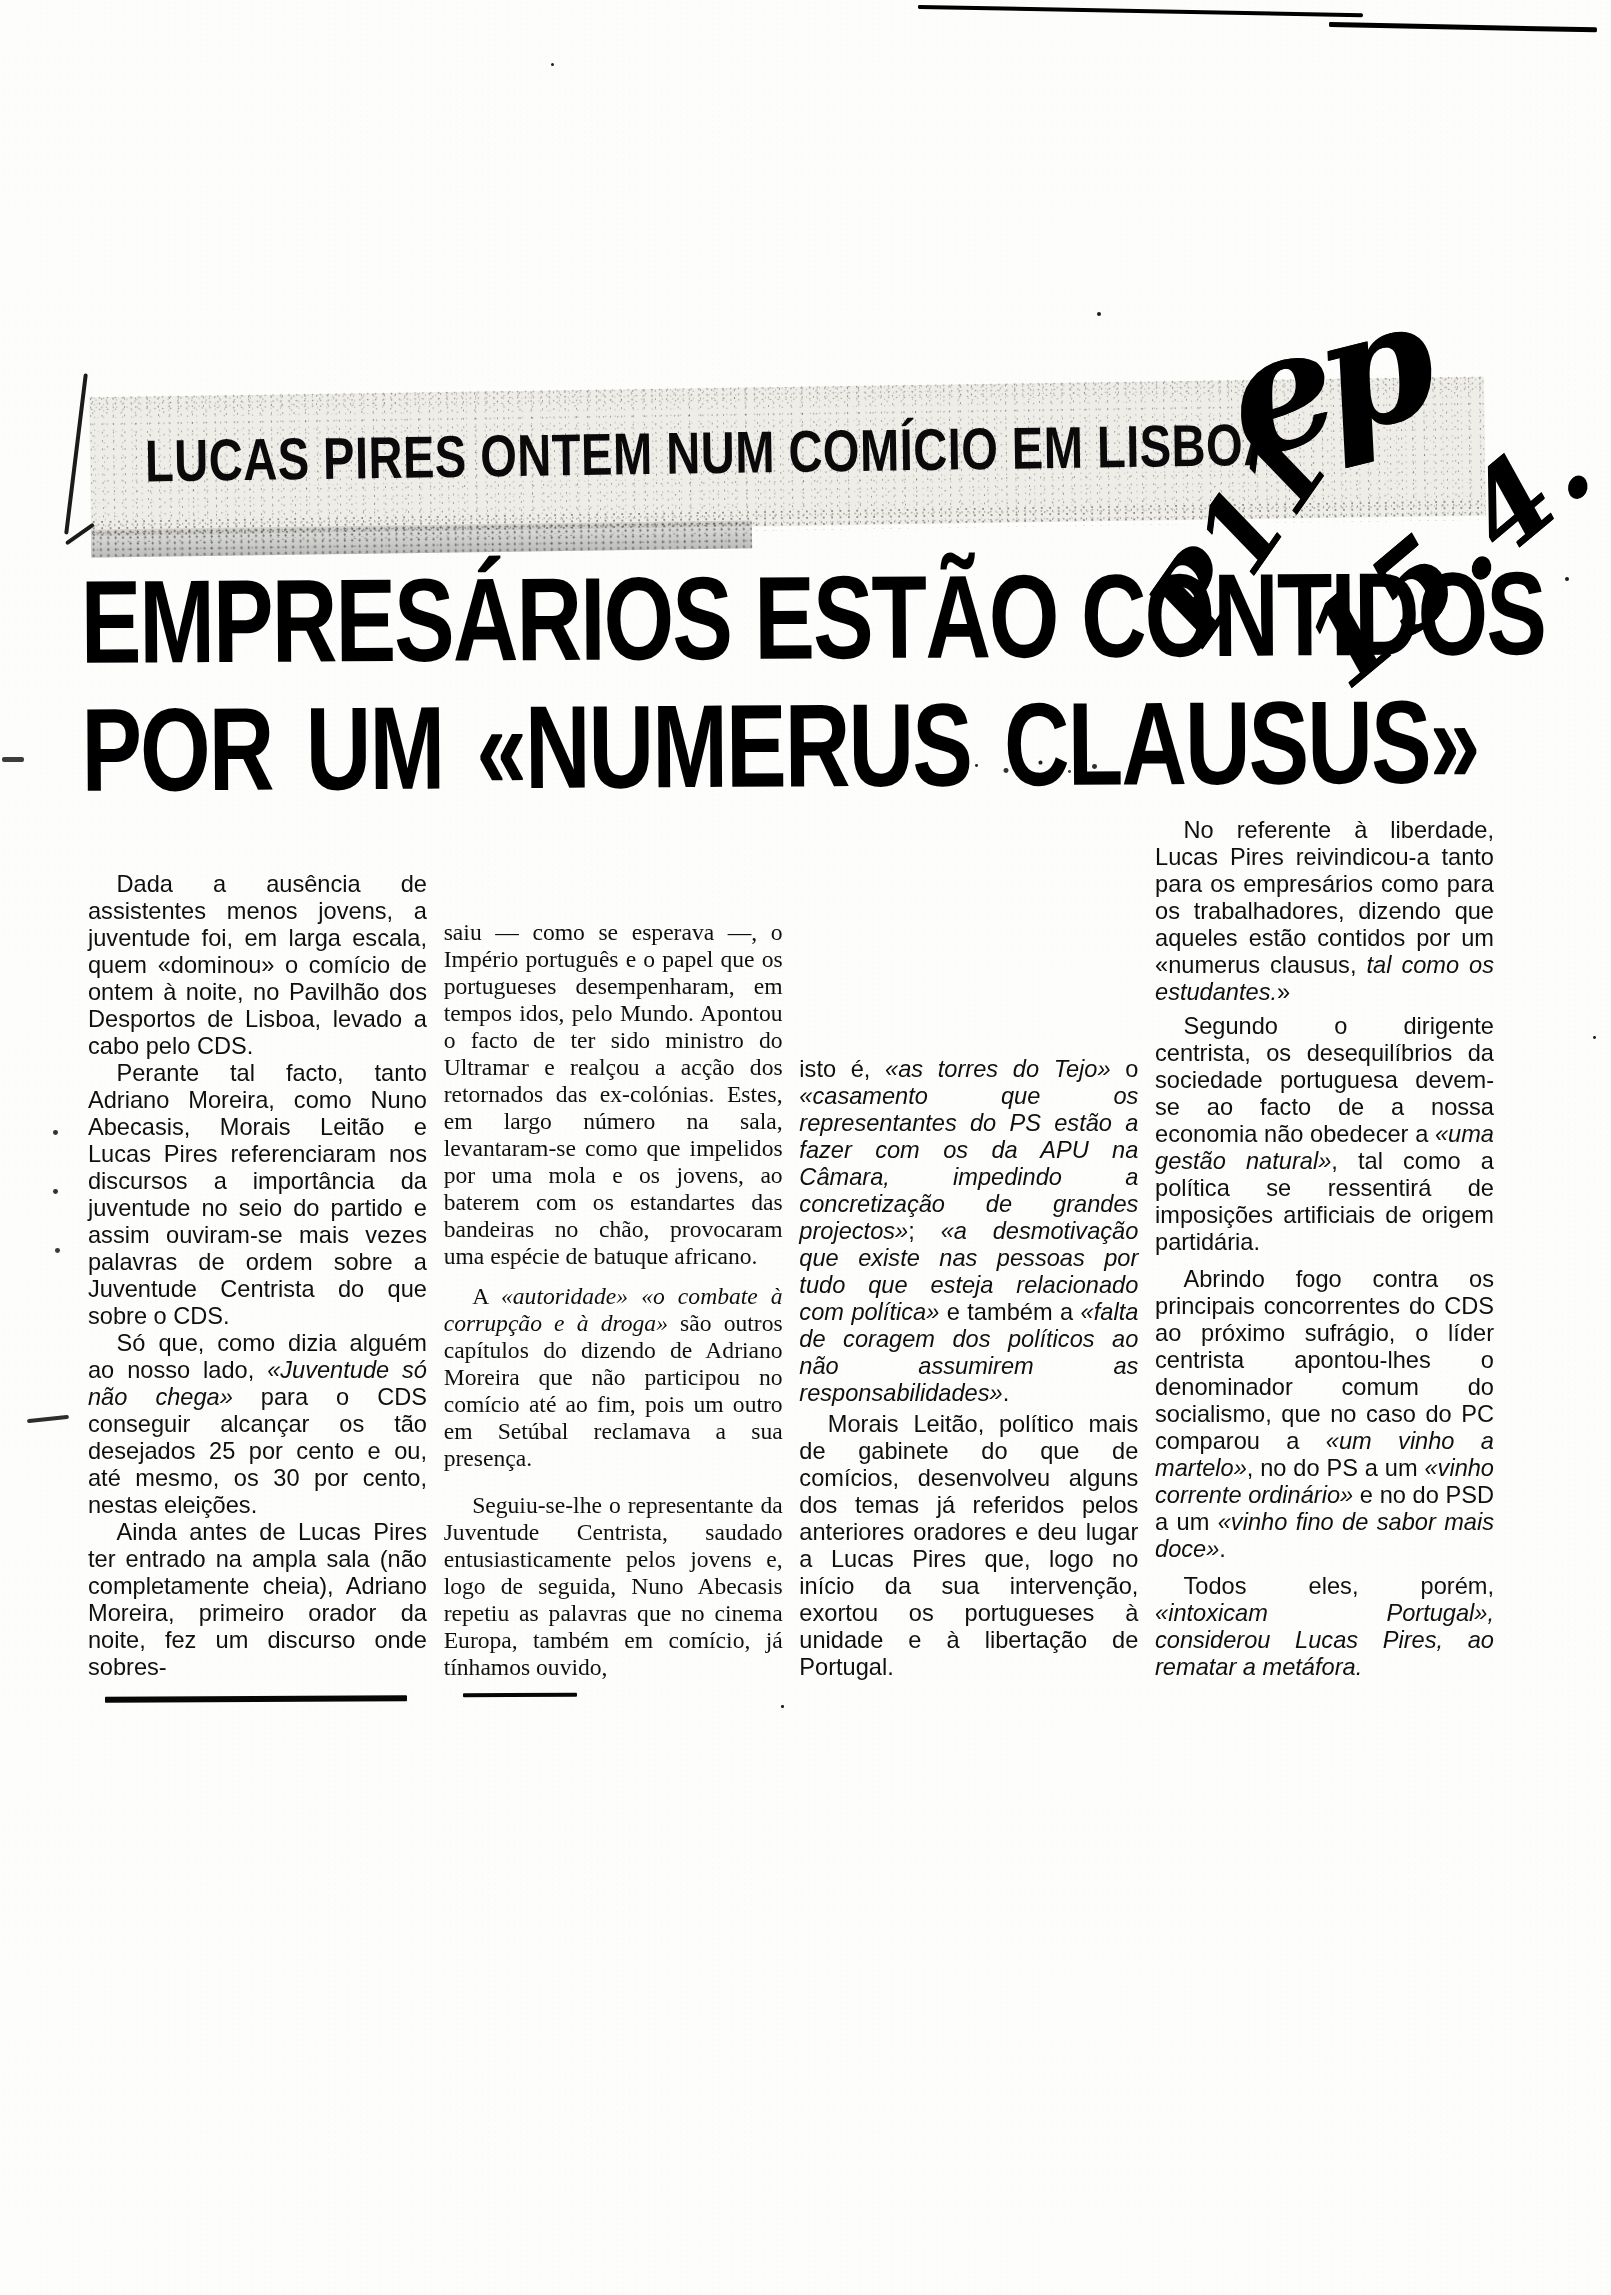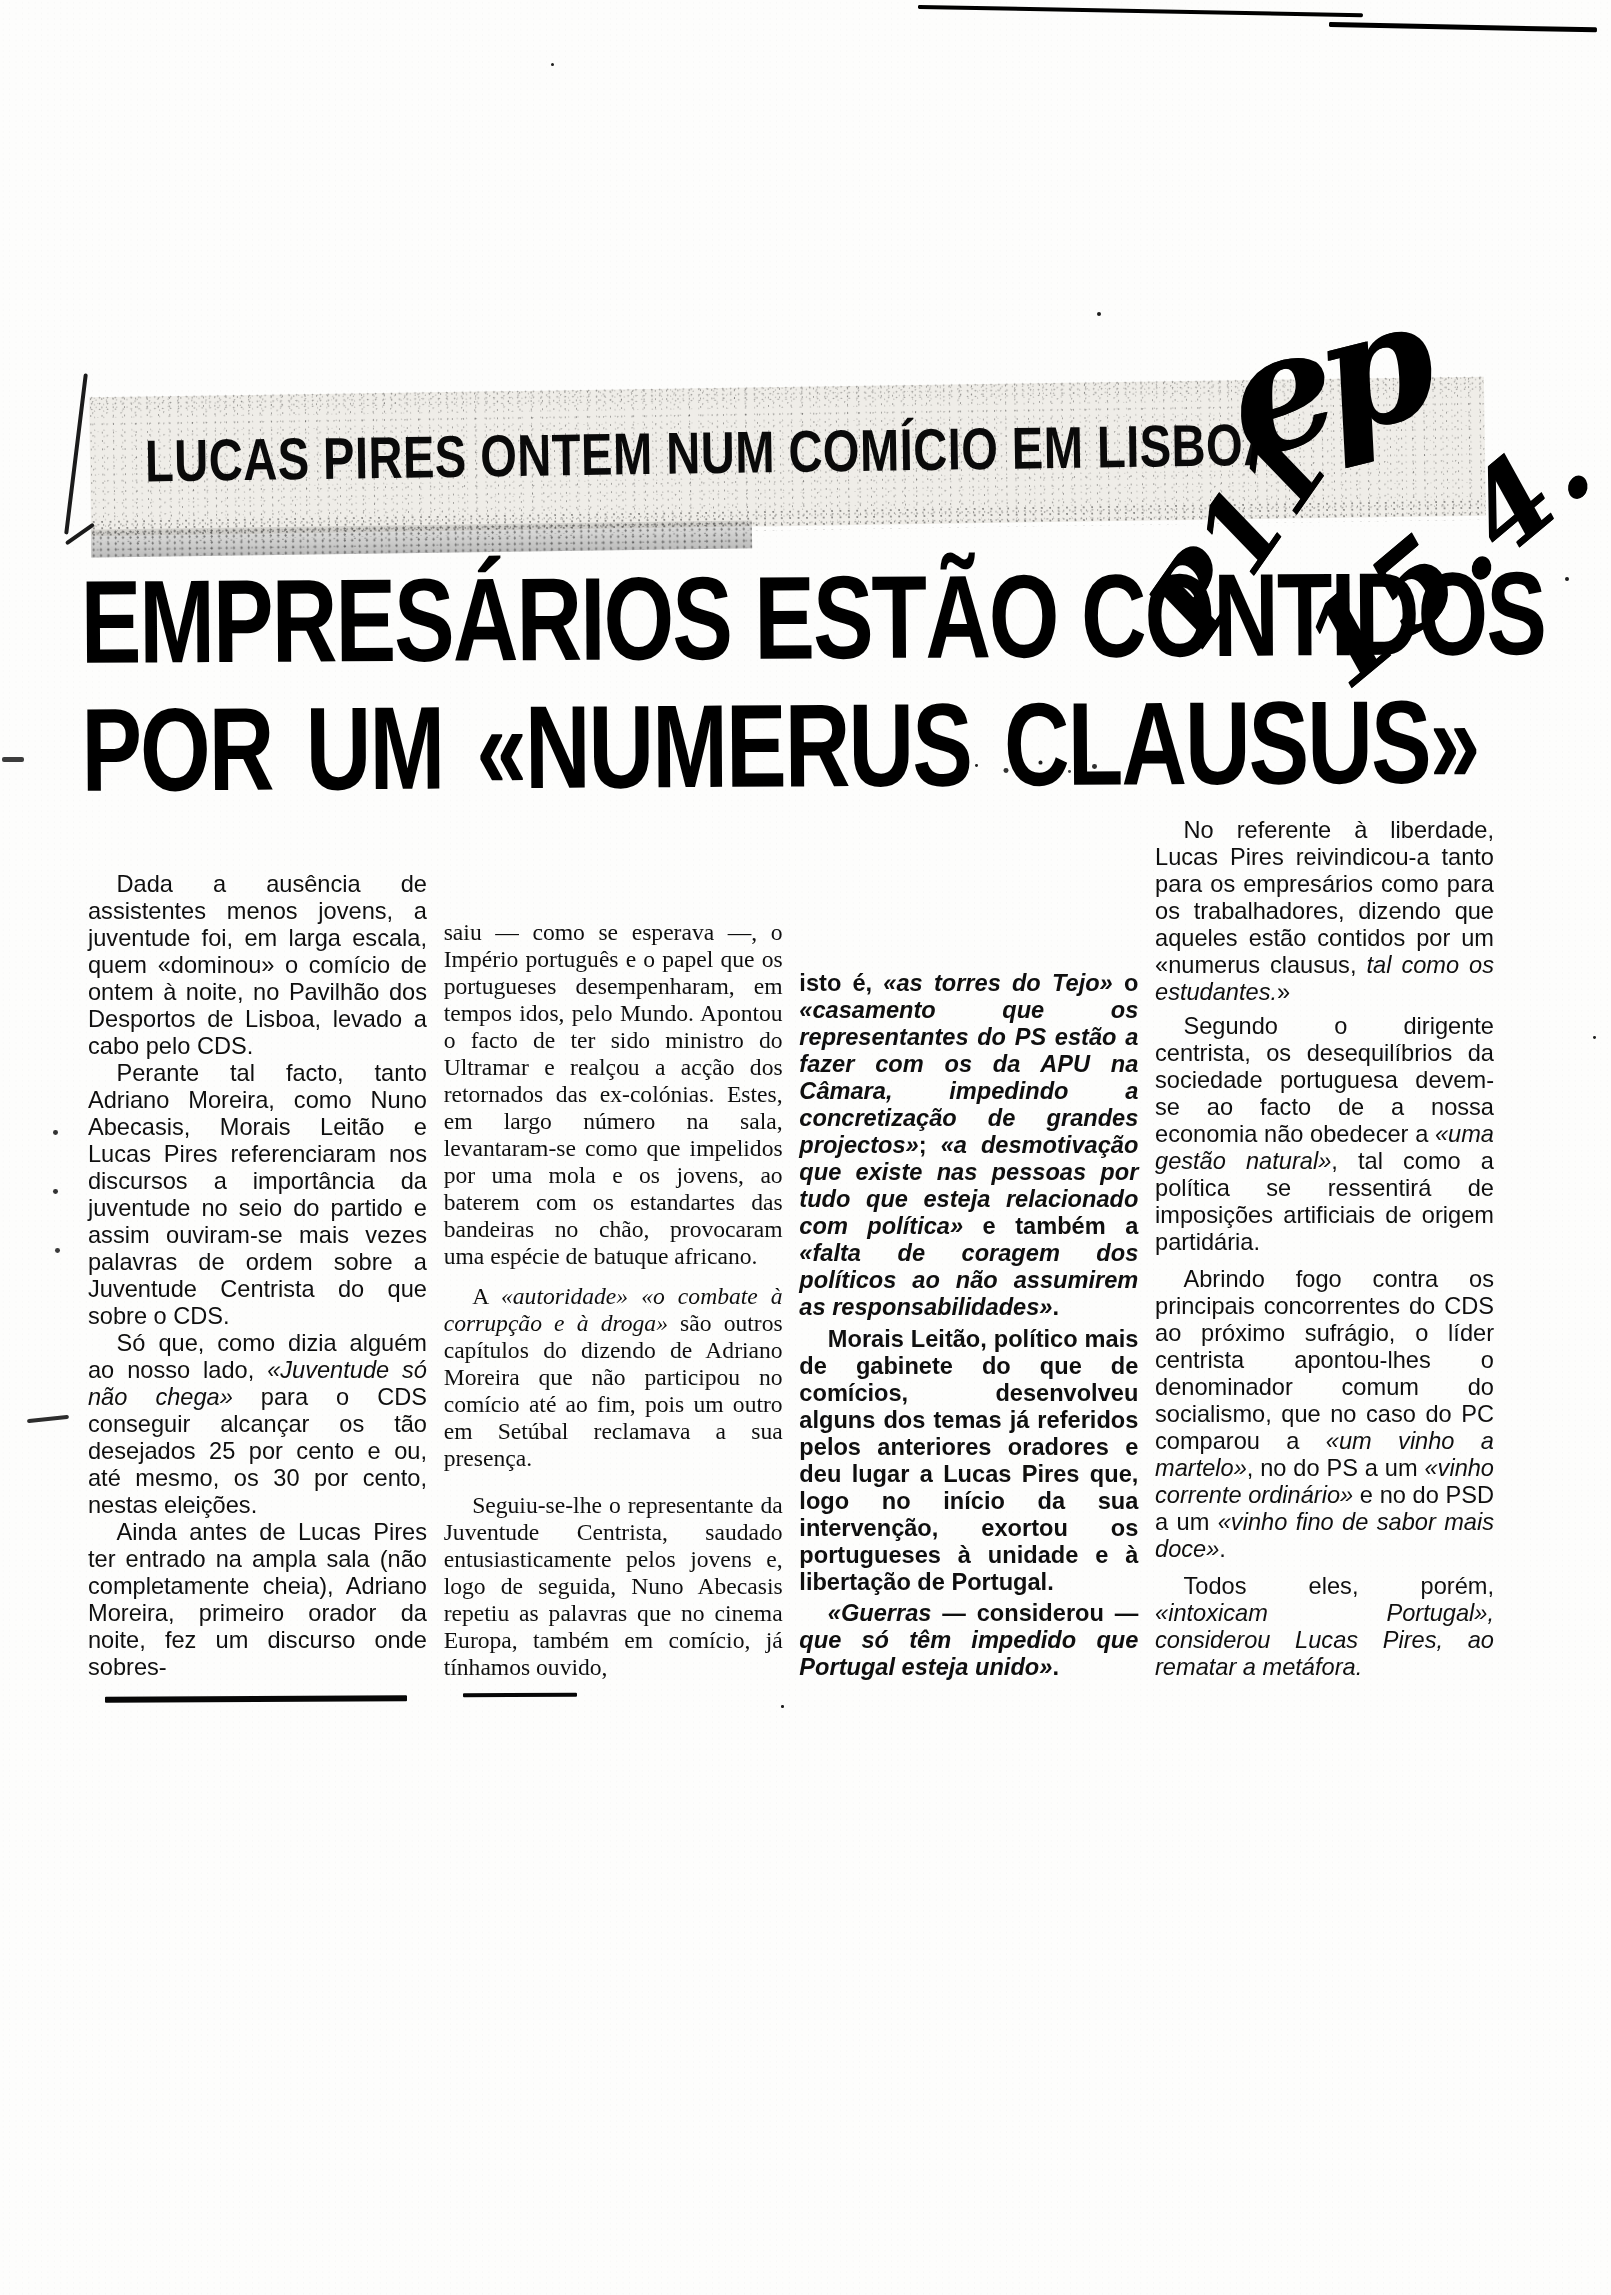--- a/index.html
+++ b/index.html
@@ -124,24 +124,23 @@
       <p class="para indent"><span>Dada a ausência de assistentes menos jovens, a juventude foi, em larga escala, quem «dominou» o comício de ontem à noite, no Pavilhão dos Desportos de Lisboa, levado a cabo pelo CDS.</span></p>
       <p class="para indent"><span>Perante tal facto, tanto Adriano Moreira, como Nuno Abecasis, Morais Leitão e Lucas Pires referenciaram nos discursos a importância da juventude no seio do partido e assim ouviram-se mais vezes palavras de ordem sobre a Juventude Centrista do que sobre o CDS.</span></p>
       <p class="para indent"><span>Só que, como dizia alguém ao nosso lado, </span><span class="it">«Juventude só não chega»</span><span> para o CDS conseguir alcançar os tão desejados 25 por cento e ou, até mesmo, os 30 por cento, nestas eleições.</span></p>
       <p class="para indent"><span>Ainda antes de Lucas Pires ter entrado na ampla sala (não completamente cheia), Adriano Moreira, primeiro orador da noite, fez um discurso onde sobres-</span></p>
     </div>
   <div class="column" style="padding-top: 19.7px; font-family: Liberation Serif, serif;">
       <p class="para"><span>saiu — como se esperava —, o Império português e o papel que os portugueses desempenharam, em tempos idos, pelo Mundo. Apontou o facto de ter sido ministro do Ultramar e realçou a acção dos retornados das ex-colónias. Estes, em largo número na sala, levantaram-se como que impelidos por uma mola e os jovens, ao baterem com os estandartes das bandeiras no chão, provocaram uma espécie de batuque africano.</span></p>
       <p class="para indent" style="margin-top: 12.8px;"><span>A </span><span class="it">«autoridade»</span><span> </span><span class="it">«o combate à corrupção e à droga»</span><span> são outros capítulos do dizendo de Adriano Moreira que não participou no comício até ao fim, pois um outro em Setúbal reclamava a sua presença.</span></p>
       <p class="para indent" style="margin-top: 20.6px;"><span>Seguiu-se-lhe o representante da Juventude Centrista, saudado entusiasticamente pelos jovens e, logo de seguida, Nuno Abecasis repetiu as palavras que no cinema Europa, também em comício, já tínhamos ouvido,</span></p>
     </div>
-  <div class="column" style="padding-top: 14.7px; font-weight: bold;">
+  <div class="column" style="padding-top: 14.7px;">
       <p class="para"><span>isto é, </span><span class="it">«as torres do Tejo»</span><span> o </span><span class="it">«casamento que os representantes do PS estão a fazer com os da APU na Câmara, impedindo a concretização de grandes projectos»</span><span>; </span><span class="it">«a desmotivação que existe nas pessoas por tudo que esteja relacionado com política»</span><span> e também a </span><span class="it">«falta de coragem dos políticos ao não assumirem as responsabilidades»</span><span>.</span></p>
       <p class="para indent" style="margin-top: 4.9px;"><span>Morais Leitão, político mais de gabinete do que de comícios, desenvolveu alguns dos temas já referidos pelos anteriores oradores e deu lugar a Lucas Pires que, logo no início da sua intervenção, exortou os portugueses à unidade e à libertação de Portugal.</span></p>
-      <p class="para indent" style="margin-top: 4.9px;"><span class="it">«Guerras</span><span> — considerou — </span><span class="it">que só têm impedido que Portugal esteja unido»</span><span>.</span></p>
     </div>
   <div class="column" style="padding-top: 22px;">
       <p class="para indent"><span>No referente à liberdade, Lucas Pires reivindicou-a tanto para os empresários como para os trabalhadores, dizendo que aqueles estão contidos por um «numerus clausus, </span><span class="it">tal como os estudantes.</span><span>»</span></p>
       <p class="para indent" style="margin-top: 6.9px;"><span>Segundo o dirigente centrista, os desequilíbrios da sociedade portuguesa devem-se ao facto de a nossa economia não obedecer a </span><span class="it">«uma gestão natural»</span><span>, tal como a política se ressentirá de imposições artificiais de origem partidária.</span></p>
       <p class="para indent" style="margin-top: 9.8px;"><span>Abrindo fogo contra os principais concorrentes do CDS ao próximo sufrágio, o líder centrista apontou-lhes o denominador comum do socialismo, que no caso do PC comparou a </span><span class="it">«um vinho a martelo»</span><span>, no do PS a um </span><span class="it">«vinho corrente ordinário»</span><span> e no do PSD a um </span><span class="it">«vinho fino de sabor mais doce»</span><span>.</span></p>
       <p class="para indent" style="margin-top: 10.8px;"><span>Todos eles, porém, </span><span class="it">«intoxicam Portugal», considerou Lucas Pires, ao rematar a metáfora.</span></p>
     </div>
 </div>
 
 <div class="rule rule-1"></div>

